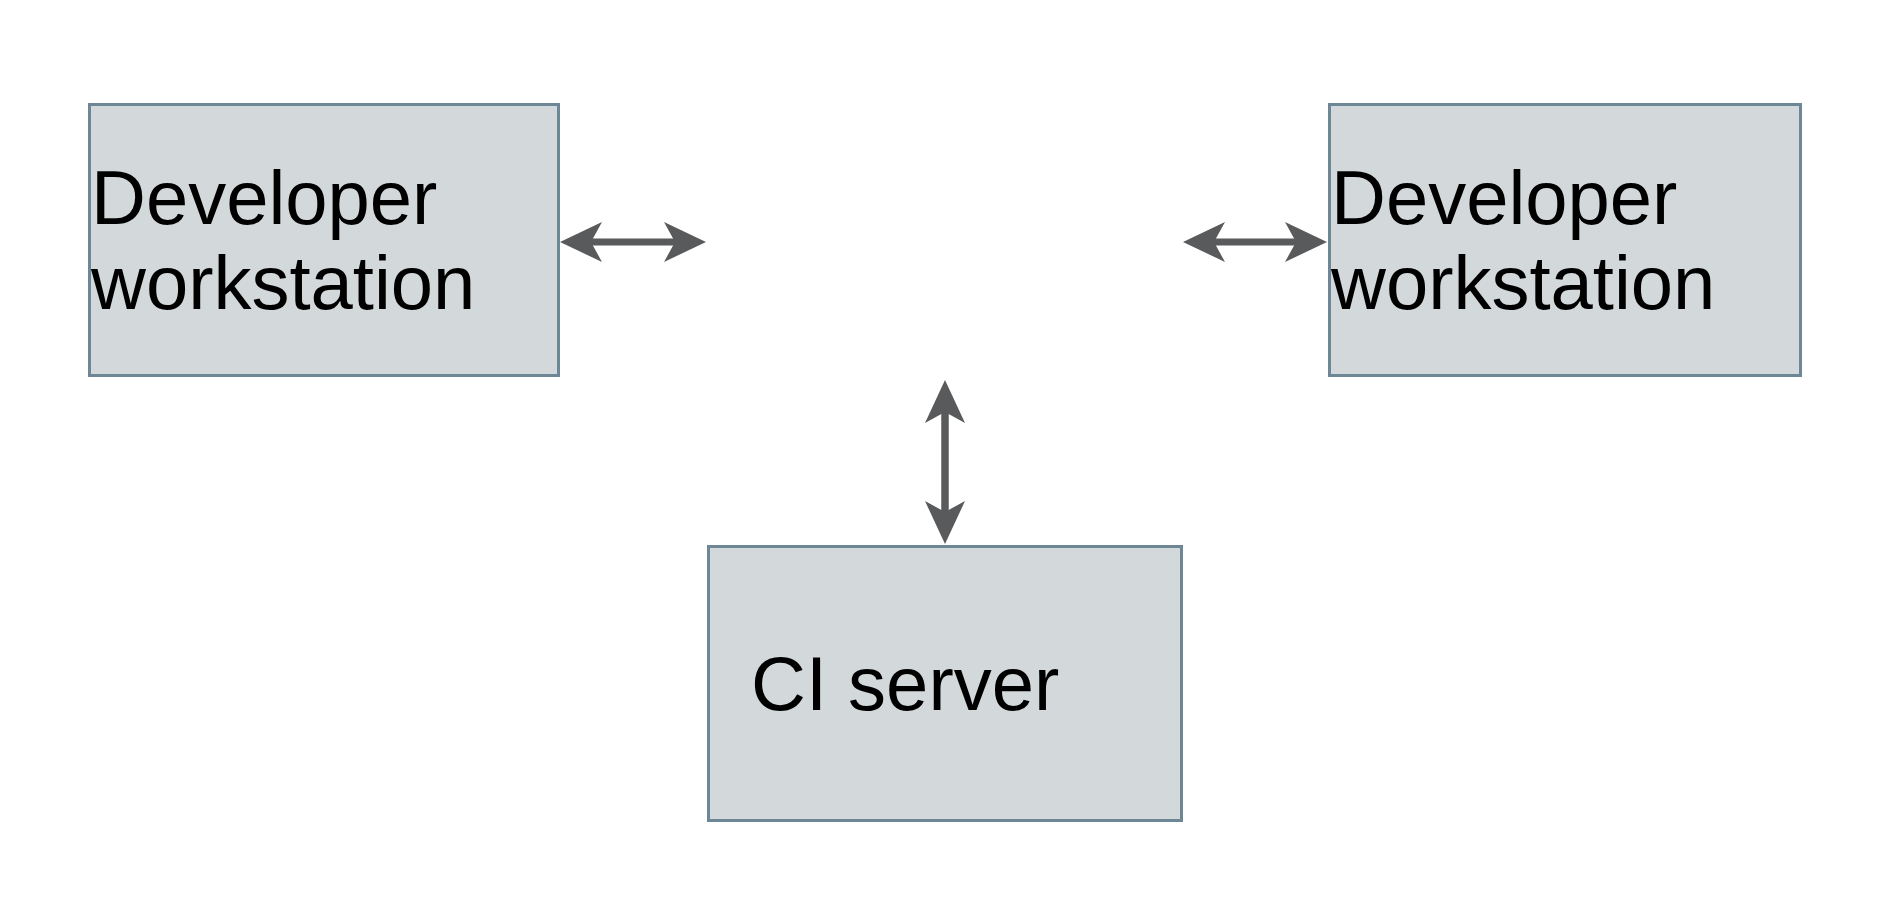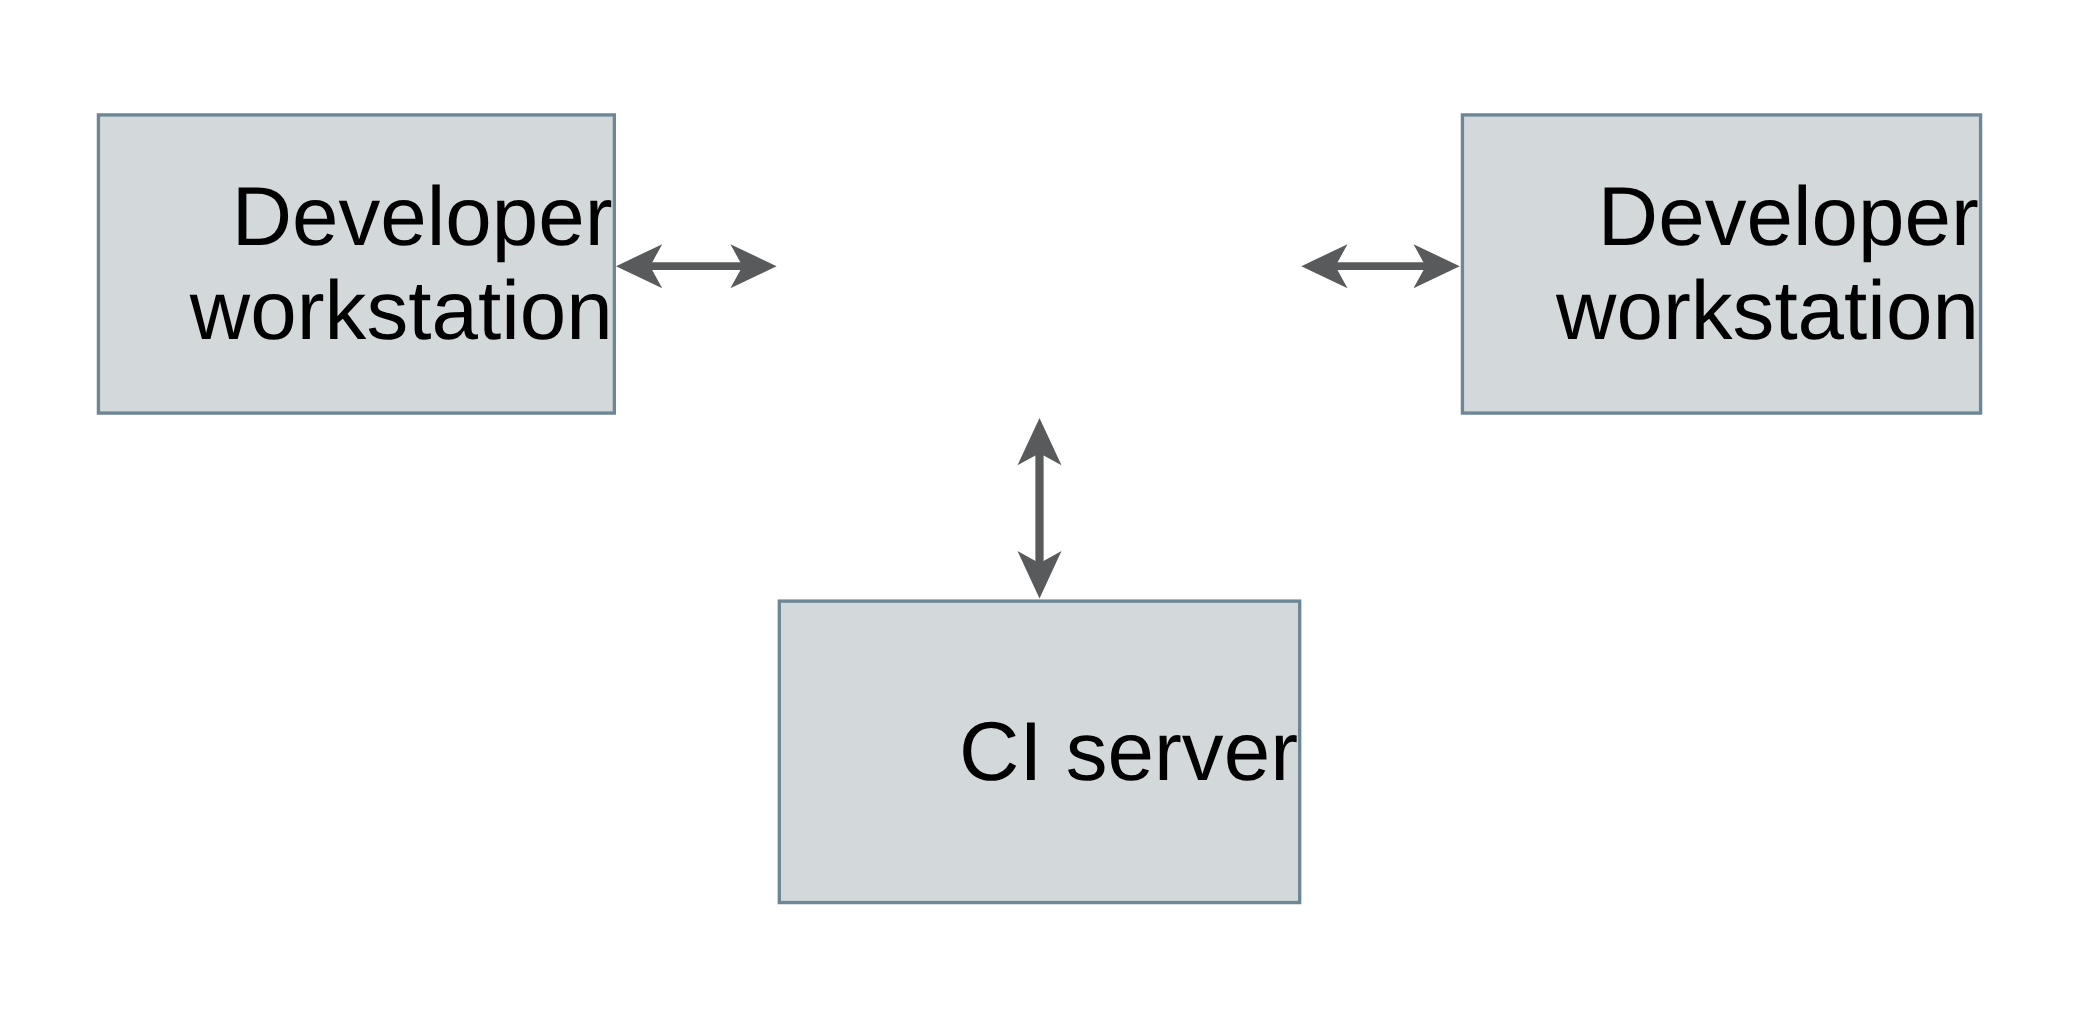--- a/index.html
+++ b/index.html
@@ -15,34 +15,34 @@
     font-family: "Liberation Sans", "DejaVu Sans", sans-serif;
     overflow: hidden;
   }
   .node {
     position: absolute;
     box-sizing: border-box;
     background: var(--box-fill, #d3d9db);
     border: 3px solid var(--box-border, #6d8796);
     display: flex;
     flex-direction: column;
-    align-items: flex-end;
+    align-items: flex-start;
     justify-content: center;
     text-align: center;
     color: var(--text-color, #000000);
     font-size: 76px;
     line-height: 1.12;
     letter-spacing: 0px;
   }
   .node .line { white-space: nowrap; }
 
   #node-dev-left  { left:  88px; top: 103px; width: 472px; height: 274px; }
   #node-cache     { left: 707px; top: 103px; width: 475px; height: 274px; }
   #node-dev-right { left:1328px; top: 103px; width: 474px; height: 274px; }
-  #node-ci        { left: 707px; top: 545px; width: 476px; height: 277px; }
+  #node-ci        { left: 707px; top: 545px; width: 476px; height: 277px; padding-left: 41px; }
 
   .arrow { position: absolute; display: block; }
   #arrow-left     { left:  557px; top: 202px; }
   #arrow-right    { left: 1180px; top: 202px; }
   #arrow-vertical { left:  905px; top: 377px; }
 </style>
 </head>
 <body>
 
 <div class="canvas">

